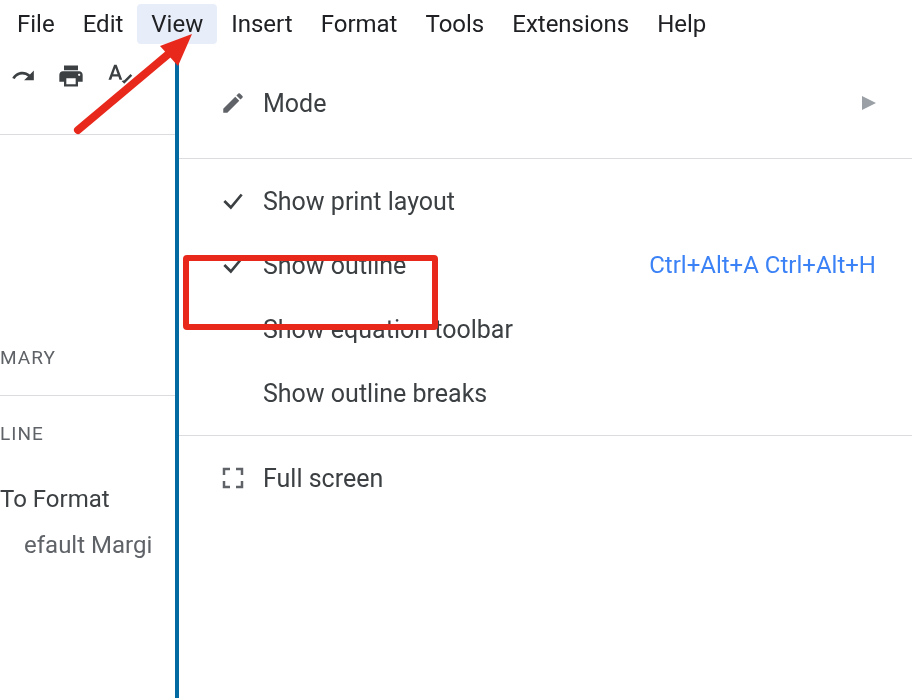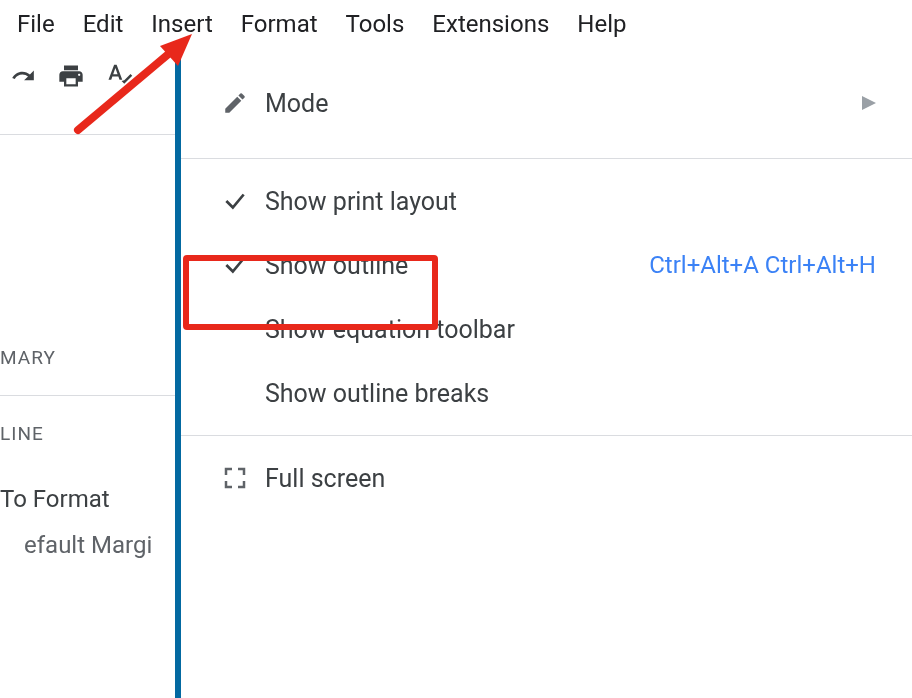--- a/index.html
+++ b/index.html
@@ -78,21 +78,21 @@
       margin-left: 24px;
     }
     
     .dropdown {
       position: absolute;
       left: 175px;
       top: 48px;
       width: 737px;
       height: 650px;
       background: #fff;
-      border-left: 6px solid #0369a1;
+      border-left: 4px solid #0369a1;
       box-shadow: none;
       font-size: 25px;
       color: #3c4043;
     }
     .dd-row {
       display: flex;
       align-items: center;
       min-height: 64px;
       padding: 0 36px 0 30px;
       cursor: pointer;
@@ -142,20 +142,21 @@
     }
     
     .check-icon svg path { stroke: #3c4043; }
   </style>
 </head>
 <body>
 
 <div class="menubar">
   <div class="menu-item">File</div>
   <div class="menu-item">Edit</div>
+  <div class="menu-item active">View</div>
   <div class="menu-item">Insert</div>
   <div class="menu-item">Format</div>
   <div class="menu-item">Tools</div>
   <div class="menu-item">Extensions</div>
   <div class="menu-item">Help</div>
 </div>
 
 <div class="toolbar">
   <span>
     <svg width="30" height="26" viewBox="0 0 24 24" fill="#3c4043">

